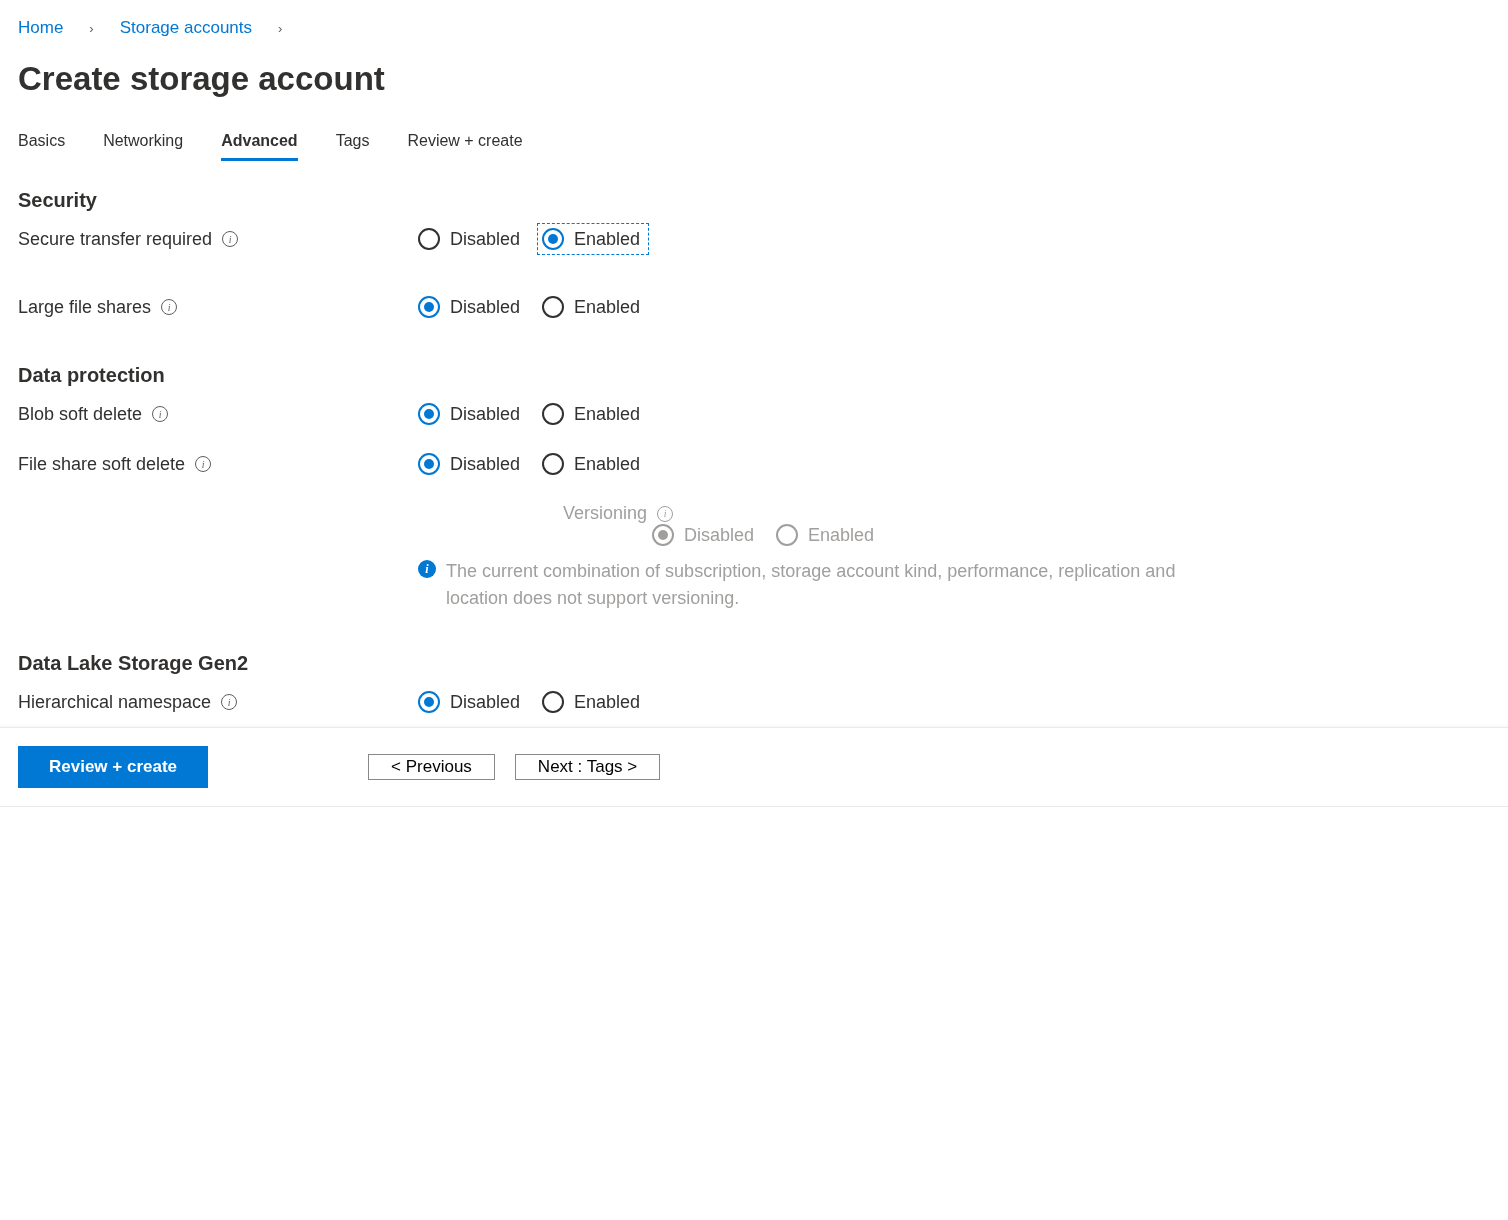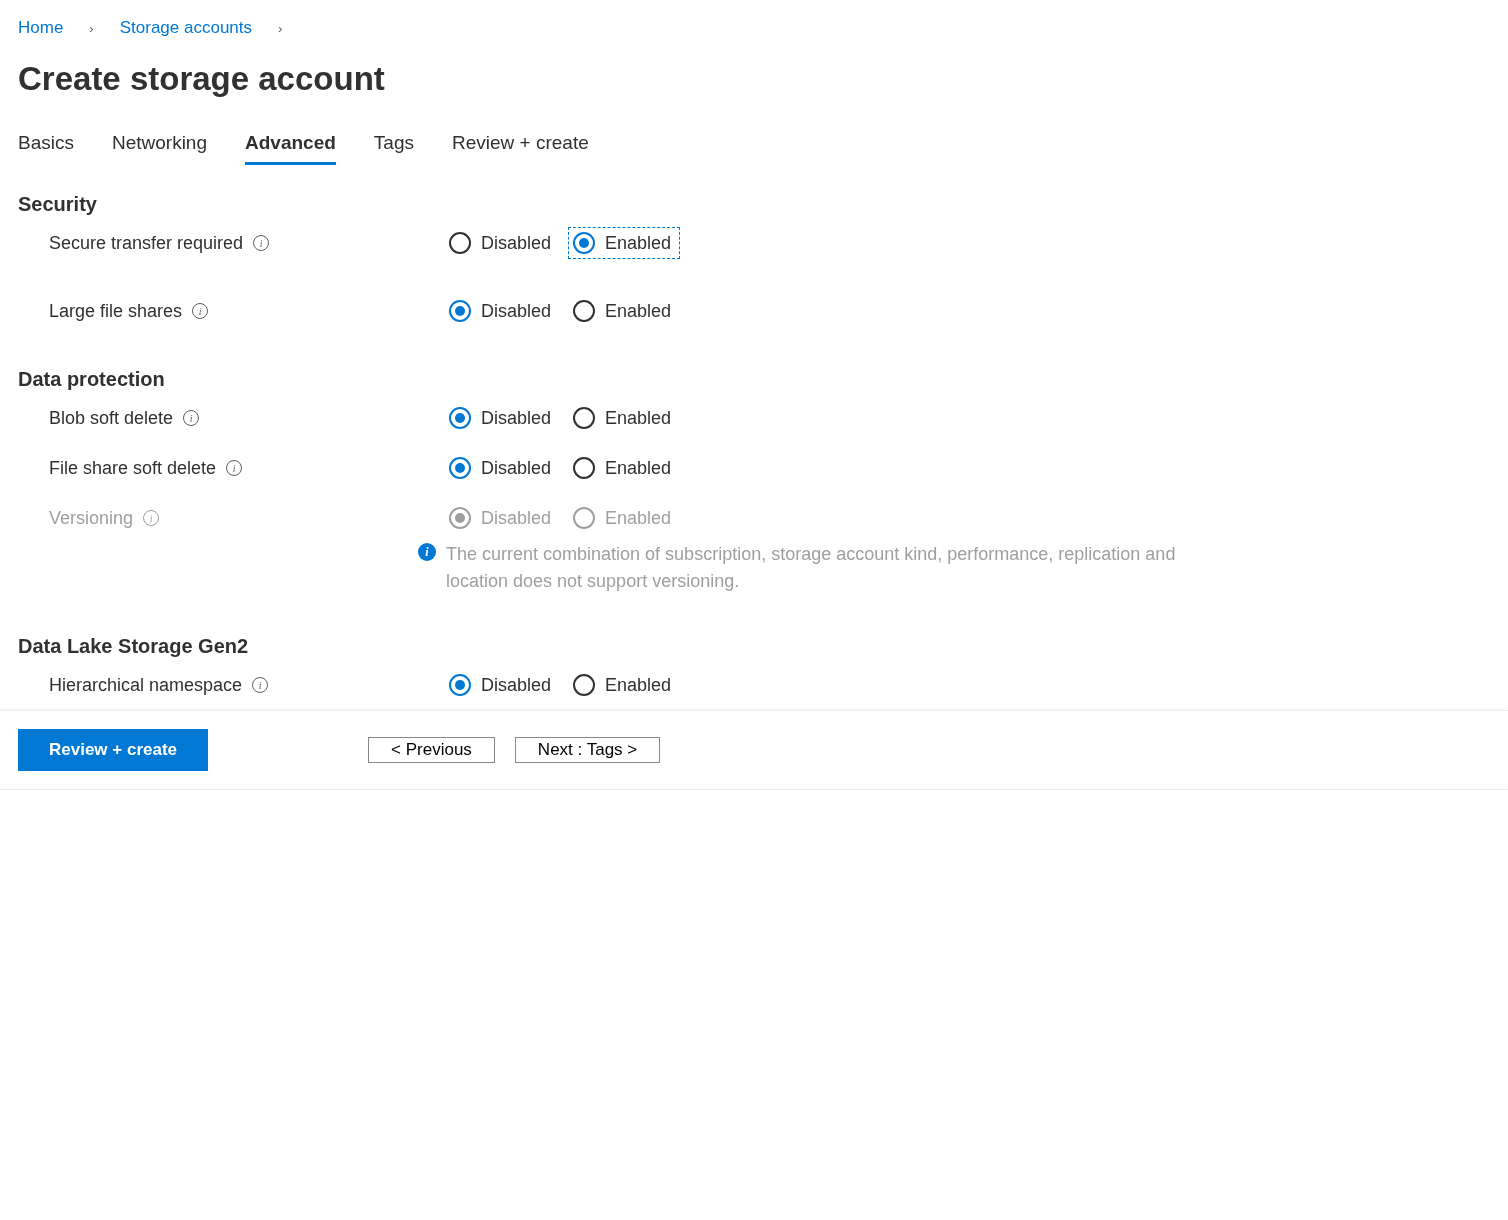--- a/index.html
+++ b/index.html
@@ -15,30 +15,30 @@
     
     .breadcrumb { display: flex; align-items: center; gap: 26px; margin-bottom: 22px; }
     .breadcrumb a { color: #0078d4; text-decoration: none; font-size: 17px; }
     .breadcrumb .sep { color: #605e5c; font-size: 13px; }
     
     
     .page-title { font-size: 33px; font-weight: 600; color: #323130; margin-bottom: 34px; }
     
     
     .tabs { display: flex; gap: 38px; border-bottom: none; margin-bottom: 28px; }
-    .tab { font-size: 19px; color: #323130; cursor: pointer; padding-bottom: 8px; }
+    .tab { font-size: 16px; color: #323130; cursor: pointer; padding-bottom: 8px; }
     .tab.active { font-weight: 600; border-bottom: 3px solid #0078d4; }
     
     
     .section-heading { font-size: 20px; font-weight: 600; color: #323130; margin-bottom: 16px; margin-top: 8px; }
     
     
     .form-row { display: flex; align-items: center; margin-bottom: 46px; }
     .form-row.tight { margin-bottom: 22px; }
-    .form-label-col { width: 400px; display: flex; align-items: center; gap: 10px; margin-left: 31px; }
+    .form-label-col { width: 400px; display: flex; align-items: center; gap: 10px; }
     .form-label { font-size: 18px; color: #323130; }
     .form-label.disabled, .form-row.disabled .form-label { color: #a19f9d; }
     
     .info-icon {
       width: 16px; height: 16px; border: 1px solid #605e5c; border-radius: 50%;
       display: inline-flex; align-items: center; justify-content: center;
       font-size: 10px; font-family: Georgia, serif; font-style: italic;
       color: #605e5c; cursor: pointer;
     }
     .form-row.disabled .info-icon { border-color: #a19f9d; color: #a19f9d; }
@@ -183,21 +183,21 @@
         <span class="radio-circle"></span>
         <span class="radio-text">Disabled</span>
       </label>
       <label class="radio-option">
         <span class="radio-circle"></span>
         <span class="radio-text">Enabled</span>
       </label>
     </div>
   </div>
 
-  <div class="form-row disabled" style="margin-top:28px; margin-bottom:42px;">
+  <div class="form-row disabled" style="margin-top:28px; margin-bottom:42px;flex-direction:column;">
     <div class="form-label-col">
       <span class="form-label">Versioning</span>
       <span class="info-icon">i</span>
     </div>
     <div class="radio-group">
       <label class="radio-option selected">
         <span class="radio-circle"></span>
         <span class="radio-text">Disabled</span>
       </label>
       <label class="radio-option">

